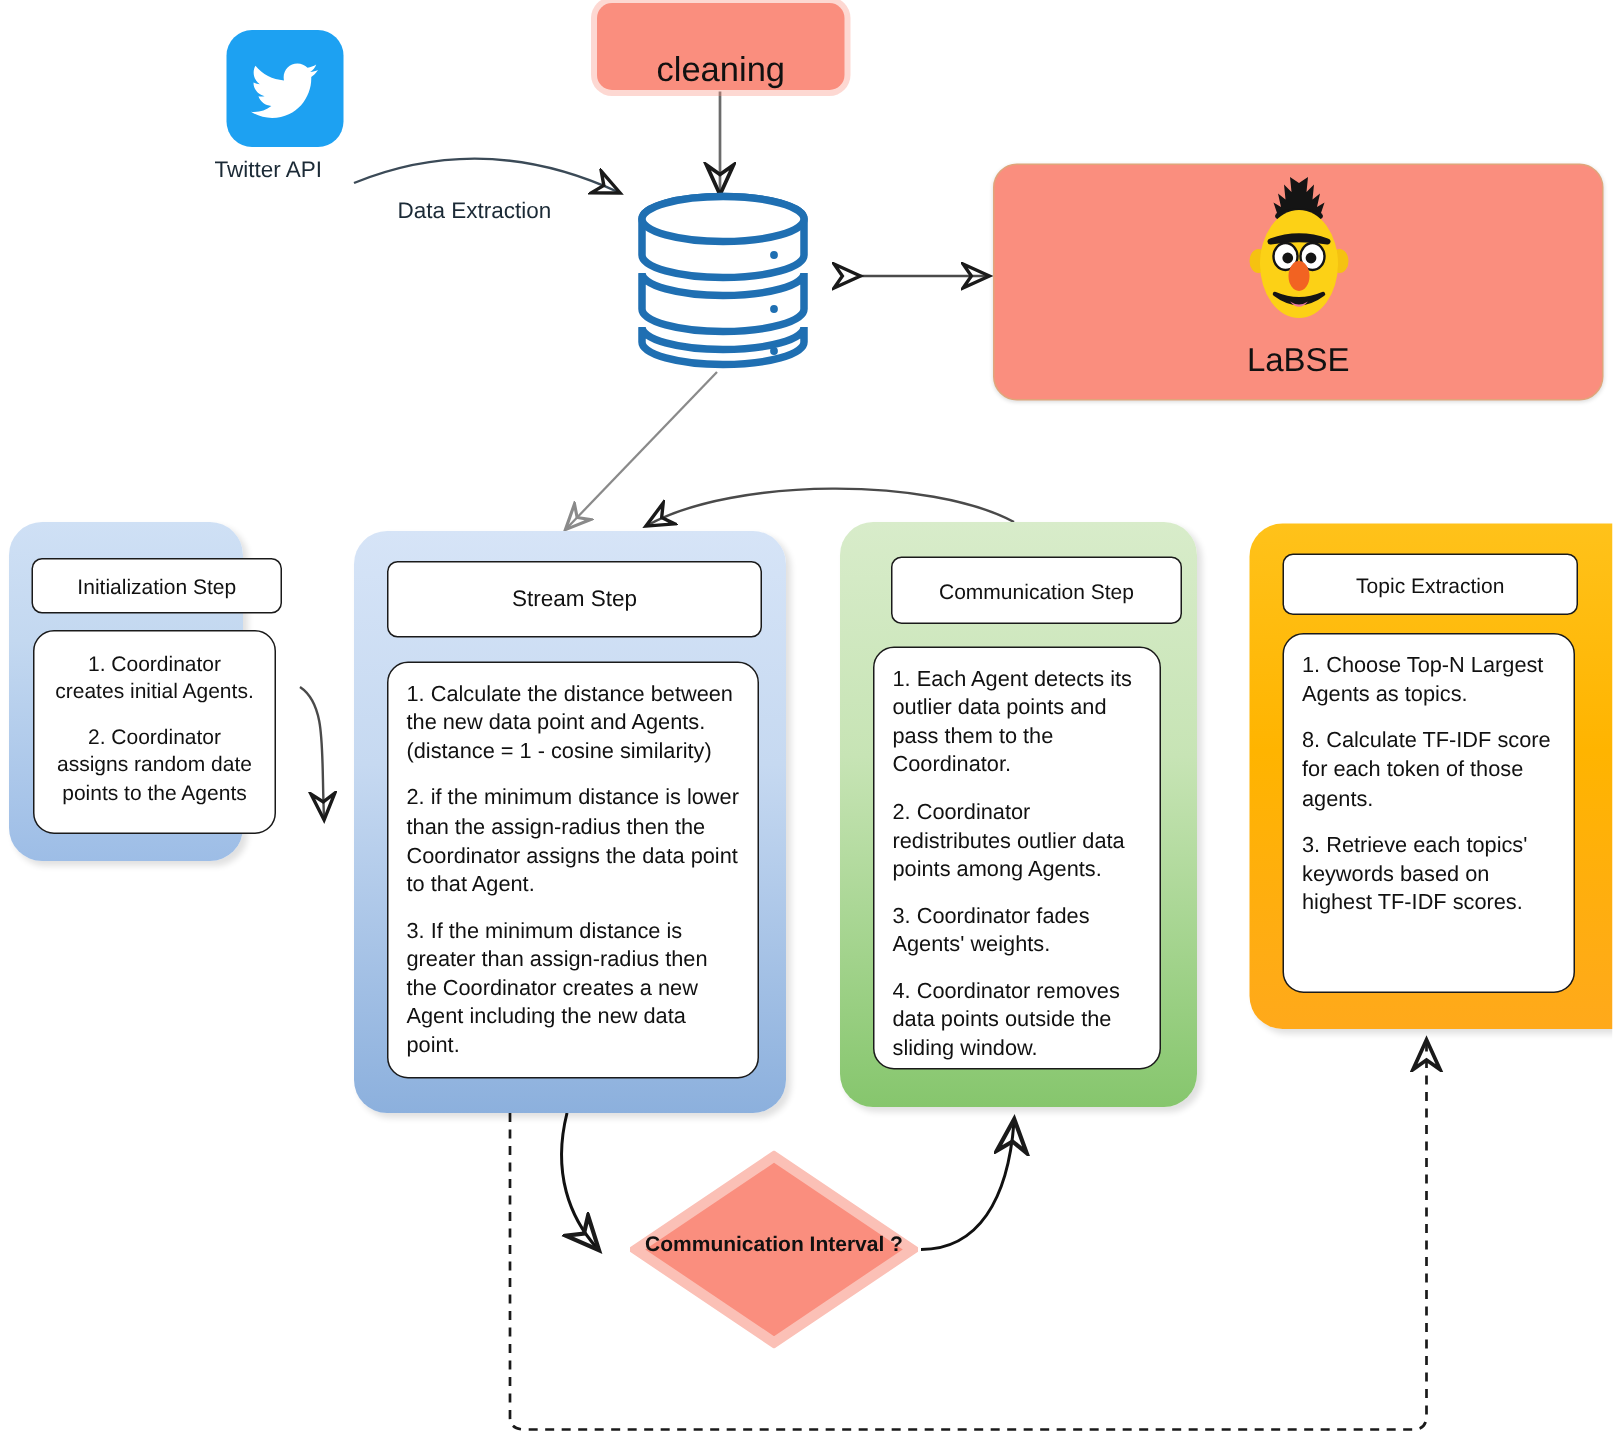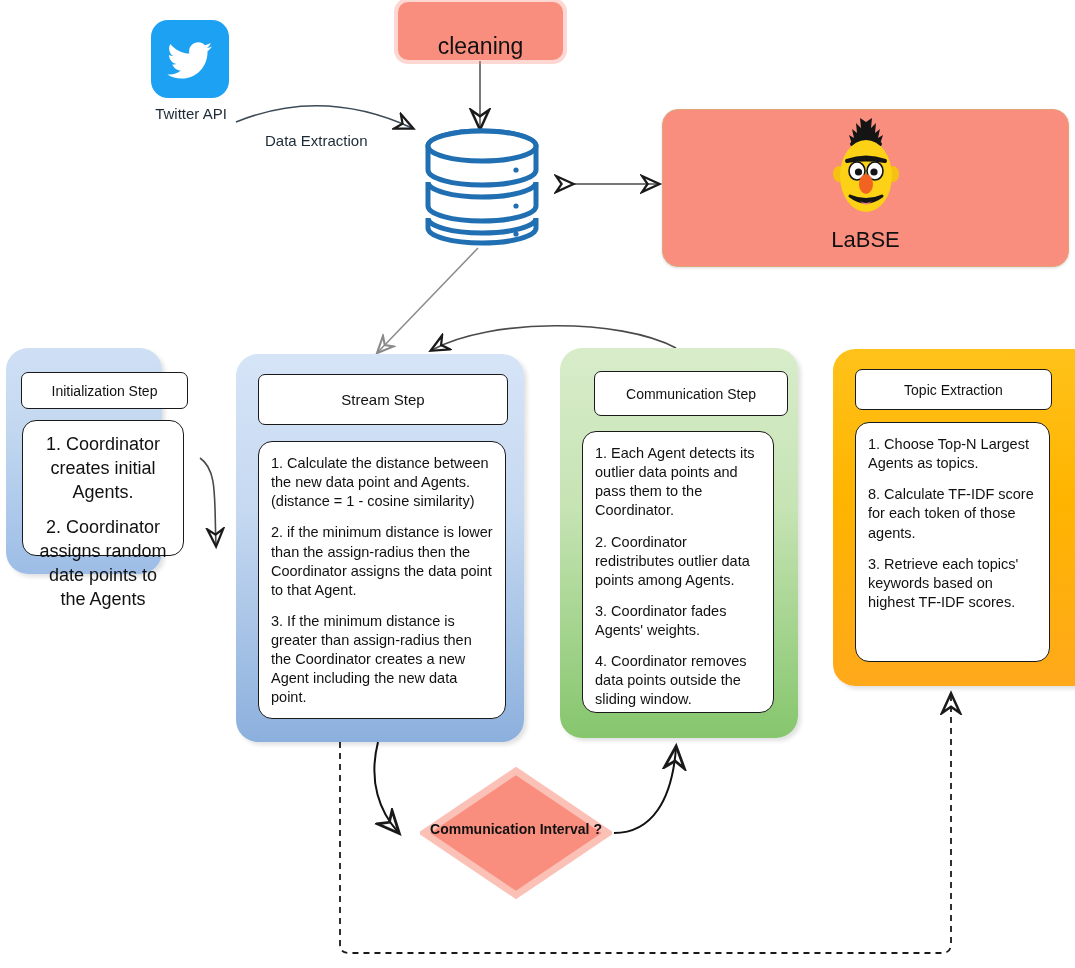--- a/index.html
+++ b/index.html
@@ -13,21 +13,21 @@
     background:#fa8e7e;border-radius:10px;
     box-shadow:0 0 0 4px rgba(250,142,126,0.35);
     display:flex;align-items:flex-end;justify-content:center;
   }
   #cleaning-box .lbl{font-size:23px;color:#111;}
 
   
   #twitter-logo{
     left:151px;top:20px;width:78px;height:78px;border-radius:17px;background:#1da1f2;
   }
-  #twitter-label{left:143px;top:105px;width:96px;text-align:center;font-size:15px;color:#1b2a36;}
+  #twitter-label{left:143px;top:105px;width:96px;text-align:left;font-size:15px;color:#1b2a36;}
 
   
   #labse-box{
     left:662px;top:109px;width:405px;height:156px;
     background:#fa8e7e;border-radius:16px;
     border:1px solid #e0a57a;
     box-shadow:0 1px 3px rgba(0,0,0,.15);
   }
   #labse-label{position:absolute;left:0;right:0;bottom:13px;text-align:center;font-size:22px;color:#111;}
   #bert{position:absolute;left:50%;top:8px;transform:translateX(-50%);width:72px;height:104px;}
@@ -44,21 +44,21 @@
   }
   .body p{margin:0 0 12px 0;}
   .body p:last-child{margin-bottom:0;}
 
   #init-panel{
     left:6px;top:348px;width:156px;height:226px;
     background:linear-gradient(180deg,#cfe0f5 0%,#c3d8f0 35%,#9dbde6 100%);
     box-shadow:3px 3px 4px rgba(0,0,0,.12);
   }
   #init-panel .title{left:15px;top:24px;width:165px;height:35px;}
-  #init-panel .body{left:16px;top:72px;width:162px;height:136px;text-align:center;font-size:18px;}
+  #init-panel .body{left:16px;top:72px;width:162px;height:136px;text-align:center;font-size:14px;}
 
   #stream-panel{
     left:236px;top:354px;width:288px;height:388px;
     background:linear-gradient(180deg,#d6e4f7 0%,#c6d9f1 40%,#8cb0dd 100%);
     box-shadow:3px 3px 4px rgba(0,0,0,.12);
   }
   #stream-panel .title{left:22px;top:20px;width:248px;height:49px;font-size:15px;}
   #stream-panel .body{left:22px;top:87px;width:248px;height:278px;}
 
   #comm-panel{

